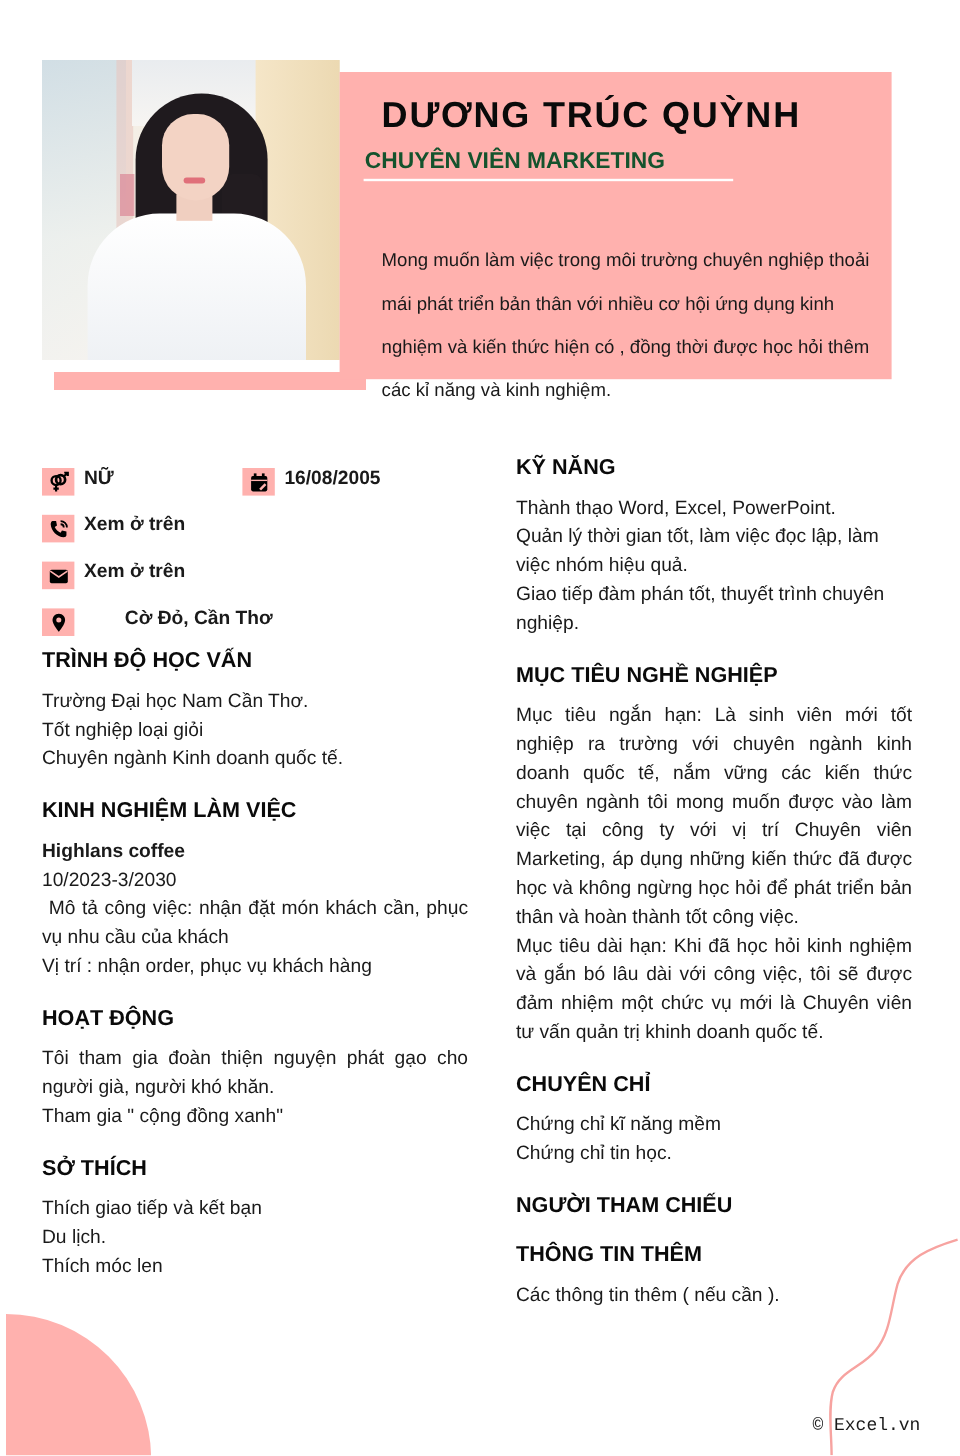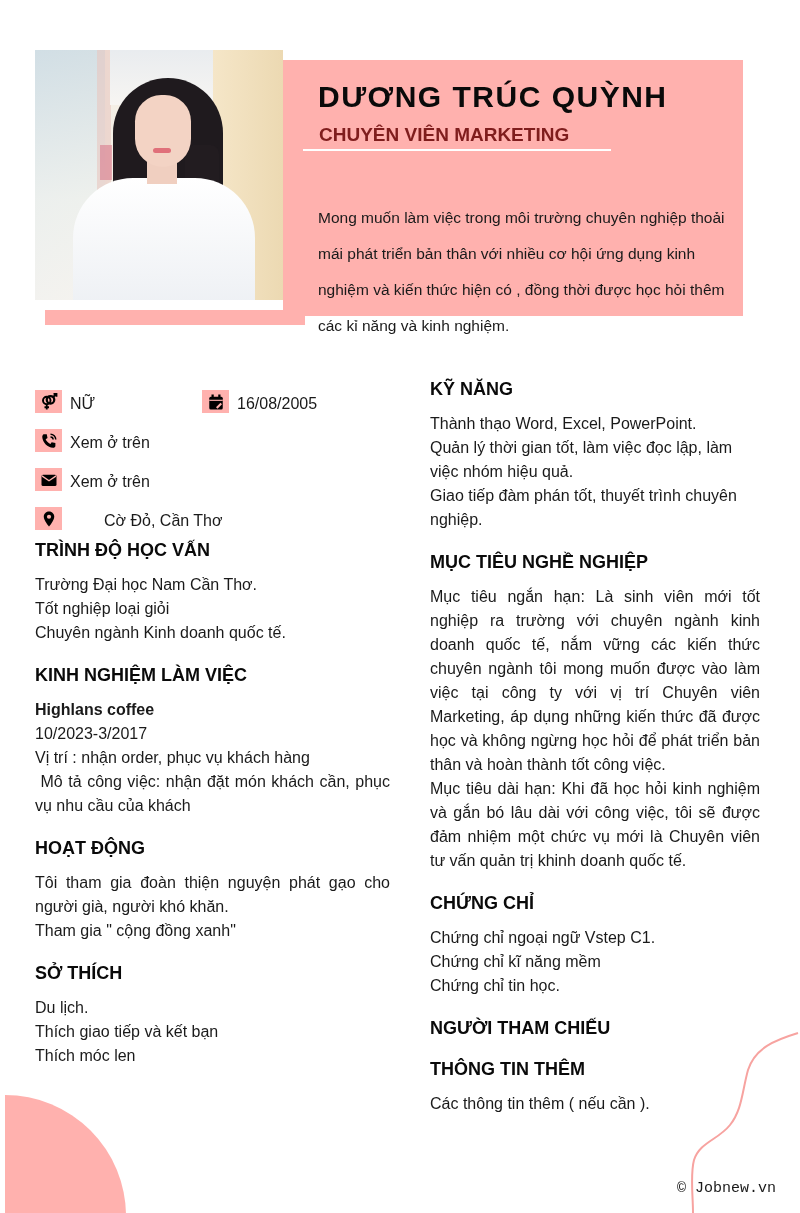--- a/index.html
+++ b/index.html
@@ -18,30 +18,30 @@
   .photo-frame .wall-r { position:absolute; right:0; top:0; width:70px; height:250px; background: linear-gradient(90deg,#f5e6c8,#ecd9b2); }
   .photo-frame .hair { position:absolute; left:78px; top:28px; width:110px; height:170px; border-radius: 55px 55px 40px 40px; background:#1f1a1e; }
   .photo-frame .face { position:absolute; left:100px; top:45px; width:56px; height:72px; border-radius: 28px 28px 30px 30px; background:#f3d3c4; }
   .photo-frame .lips { position:absolute; left:118px; top:98px; width:18px; height:5px; border-radius: 3px; background:#e0707a; }
   .photo-frame .neck { position:absolute; left:112px; top:112px; width:30px; height:22px; background:#f0cfc0; }
   .photo-frame .body { position:absolute; left:38px; top:128px; width:182px; height:140px; border-radius: 60px 60px 0 0; background: linear-gradient(180deg,#ffffff,#eceff3); }
   .photo-frame .hair-r { position:absolute; left:150px; top:95px; width:34px; height:100px; border-radius: 10px 10px 20px 20px; background:#221c20; }
 
   .header-box { position: absolute; left: 283px; top: 60px; width: 460px; height: 256px; background: #ffb1ae; }
   .name { position: absolute; left: 35px; top: 20px; font-size: 30px; font-weight: 700; letter-spacing: 1.5px; color: #0a0a0a; }
-  .job-title { position: absolute; left: 36px; top: 64px; font-size: 19px; font-weight: 700; color: #7f1d1d; }
+  .job-title { position: absolute; left: 21px; top: 64px; font-size: 19px; font-weight: 700; color: #14532d; }
   .title-underline { position: absolute; left: 20px; top: 89px; width: 308px; height: 2px; background: #ffffff; }
   .summary { position: absolute; left: 35px; top: 140px; width: 420px; font-size: 15.5px; line-height: 36px; color: #1a1a1a; }
 
   
   .col-left { position: absolute; left: 35px; top: 390px; width: 355px; }
   .col-right { position: absolute; left: 430px; top: 374px; width: 330px; }
 
   .info-grid { position: relative; height: 150px; }
-  .info-item { position: absolute; display: flex; align-items: flex-end; gap: 8px; font-size: 16px; }
+  .info-item { position: absolute; display: flex; align-items: flex-start; gap: 8px; font-size: 16px; font-weight: bold; }
   .icon-box { width: 27px; height: 23px; background: #ffb1ae; display: inline-flex; align-items: center; justify-content: center; }
   .icon-box svg { width: 18px; height: 18px; }
 
   .section-title { font-size: 18px; font-weight: 700; color: #0a0a0a; margin-bottom: 12px; }
   .section { margin-bottom: 20px; }
   .line { font-size: 16px; line-height: 24px; color: #1a1a1a; }
   .justify { text-align: justify; }
   .bold-line { font-weight: 700; }
   .deco-quarter-wrap { position: absolute; left: 5px; top: 1095px; width: 121px; height: 118px; overflow: hidden; }
   .deco-quarter-wrap .disc { position: absolute; left: -121px; top: 0; width: 242px; height: 242px; border-radius: 50%; background: #ffb1ae; }
@@ -137,56 +137,55 @@
   <div class="section">
     <div class="section-title">TRÌNH ĐỘ HỌC VẤN</div>
     <div class="line">Trường Đại học Nam Cần Thơ.</div>
     <div class="line">Tốt nghiệp loại giỏi</div>
     <div class="line">Chuyên ngành Kinh doanh quốc tế.</div>
   </div>
 
   <div class="section">
     <div class="section-title">KINH NGHIỆM LÀM VIỆC</div>
     <div class="line bold-line">Highlans coffee</div>
-    <div class="line">10/2023-3/2017</div>
+    <div class="line">10/2023-3/2030</div>
+    <div class="line justify" style="white-space: pre-wrap;"> Mô tả công việc: nhận đặt món khách cần, phục vụ nhu cầu của khách</div>
     <div class="line">Vị trí : nhận order, phục vụ khách hàng</div>
-    <div class="line justify" style="white-space: pre-wrap;"> Mô tả công việc: nhận đặt món khách cần, phục vụ nhu cầu của khách</div>
   </div>
 
   <div class="section">
     <div class="section-title">HOẠT ĐỘNG</div>
     <div class="line justify">Tôi tham gia đoàn thiện nguyện phát gạo cho người già, người khó khăn.</div>
     <div class="line">Tham gia " cộng đồng xanh"</div>
   </div>
 
   <div class="section">
     <div class="section-title">SỞ THÍCH</div>
+    <div class="line">Thích giao tiếp và kết bạn</div>
     <div class="line">Du lịch.</div>
-    <div class="line">Thích giao tiếp và kết bạn</div>
     <div class="line">Thích móc len</div>
   </div>
 </div>
 
 <div class="col-right">
   <div class="section" style="margin-top:5px;">
     <div class="section-title">KỸ NĂNG</div>
     <div class="line">Thành thạo Word, Excel, PowerPoint.</div>
     <div class="line">Quản lý thời gian tốt, làm việc đọc lập, làm việc nhóm hiệu quả.</div>
     <div class="line">Giao tiếp đàm phán tốt, thuyết trình chuyên nghiệp.</div>
   </div>
 
   <div class="section">
     <div class="section-title">MỤC TIÊU NGHỀ NGHIỆP</div>
     <div class="line justify">Mục tiêu ngắn hạn: Là sinh viên mới tốt nghiệp ra trường với chuyên ngành kinh doanh quốc tế, nắm vững các kiến thức chuyên ngành tôi mong muốn được vào làm việc tại công ty với vị trí Chuyên viên Marketing, áp dụng những kiến thức đã được học và không ngừng học hỏi để phát triển bản thân và hoàn thành tốt công việc.</div>
     <div class="line justify">Mục tiêu dài hạn: Khi đã học hỏi kinh nghiệm và gắn bó lâu dài với công việc, tôi sẽ được đảm nhiệm một chức vụ mới là Chuyên viên tư vấn quản trị khinh doanh quốc tế.</div>
   </div>
 
   <div class="section">
-    <div class="section-title">CHỨNG CHỈ</div>
-    <div class="line">Chứng chỉ ngoại ngữ Vstep C1.</div>
+    <div class="section-title">CHUYÊN CHỈ</div>
     <div class="line">Chứng chỉ kĩ năng mềm</div>
     <div class="line">Chứng chỉ tin học.</div>
   </div>
 
   <div class="section">
     <div class="section-title">NGƯỜI THAM CHIẾU</div>
   </div>
 
   <div class="section">
     <div class="section-title">THÔNG TIN THÊM</div>
@@ -195,13 +194,13 @@
 </div>
 
 <div class="deco-quarter-wrap">
   <div class="disc"></div>
 </div>
 
 <svg class="deco-curve" viewBox="0 0 120 183">
   <path d="M118 3 C95 10 75 18 68 40 C62 62 62 80 50 95 C38 110 20 112 14 130 C10 145 13 165 13 183" stroke="#f7a3a0" stroke-width="2" fill="none"></path>
 </svg>
 
-<div class="copyright">© Jobnew.vn</div>
+<div class="copyright">© Excel.vn</div>
 
 </body></html>

